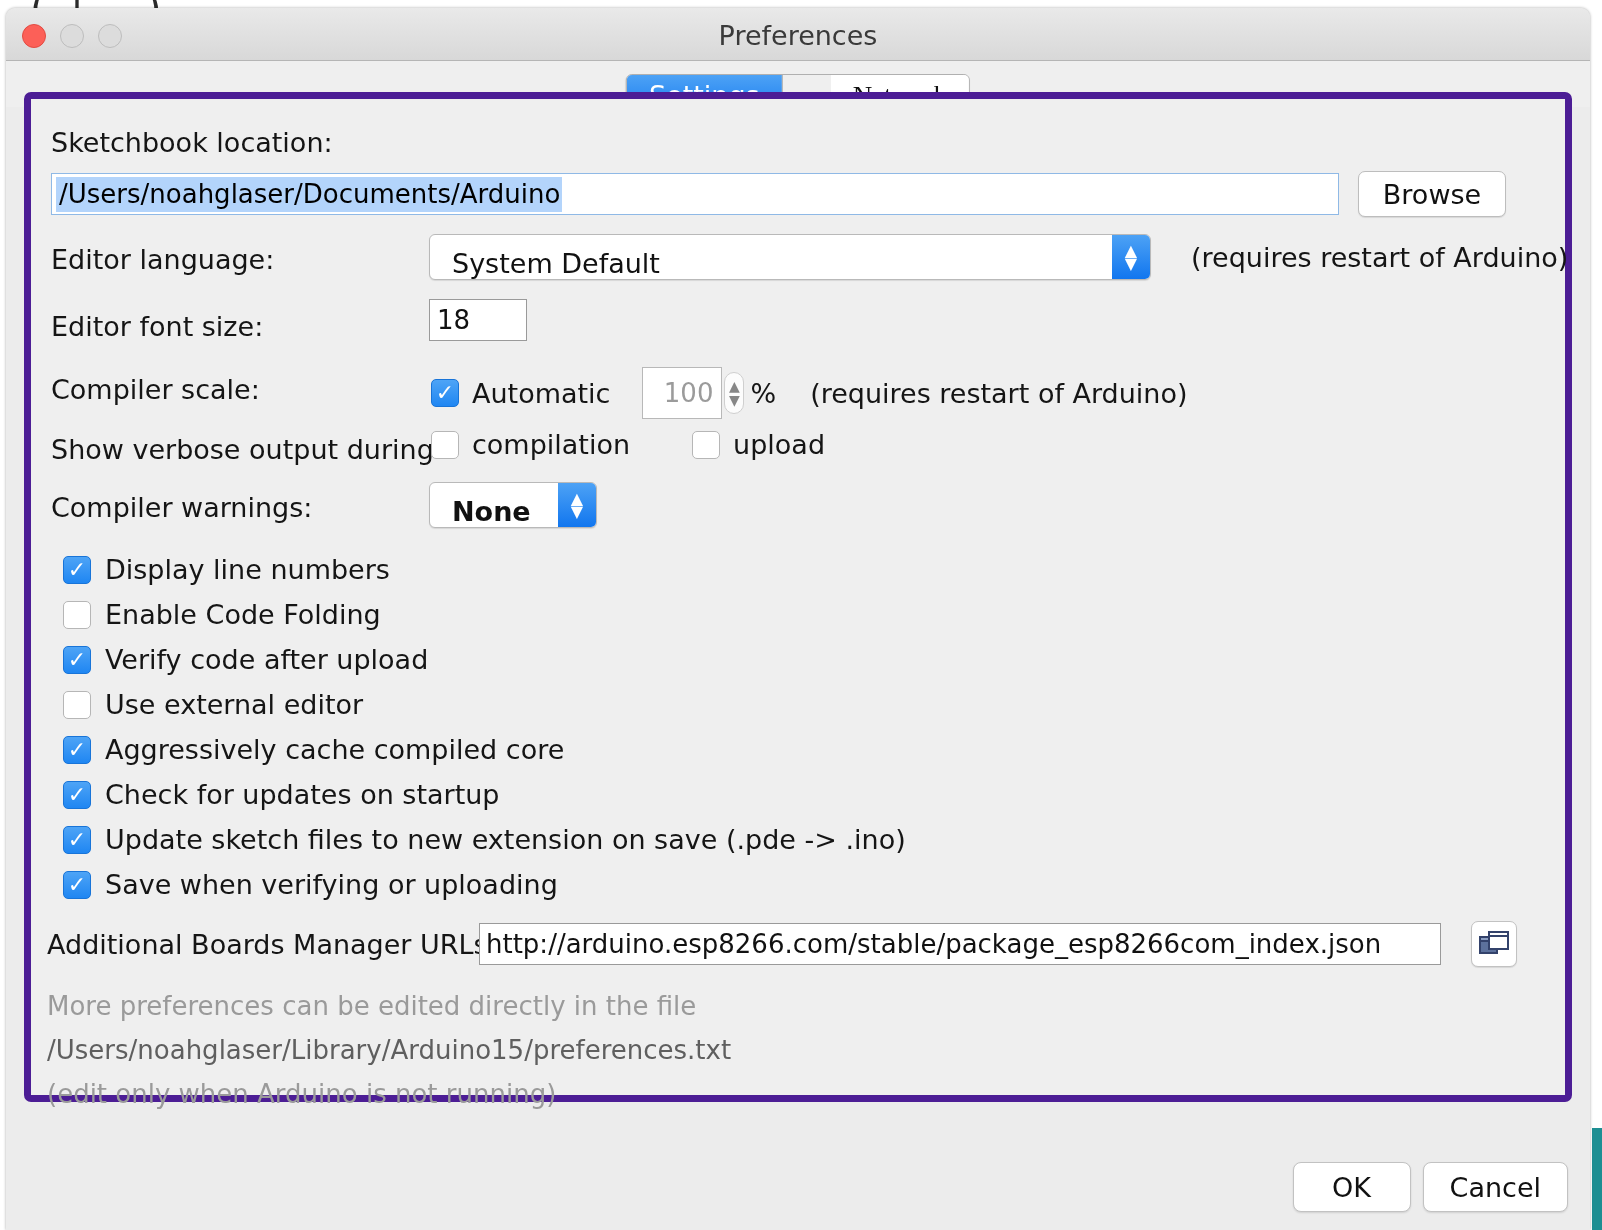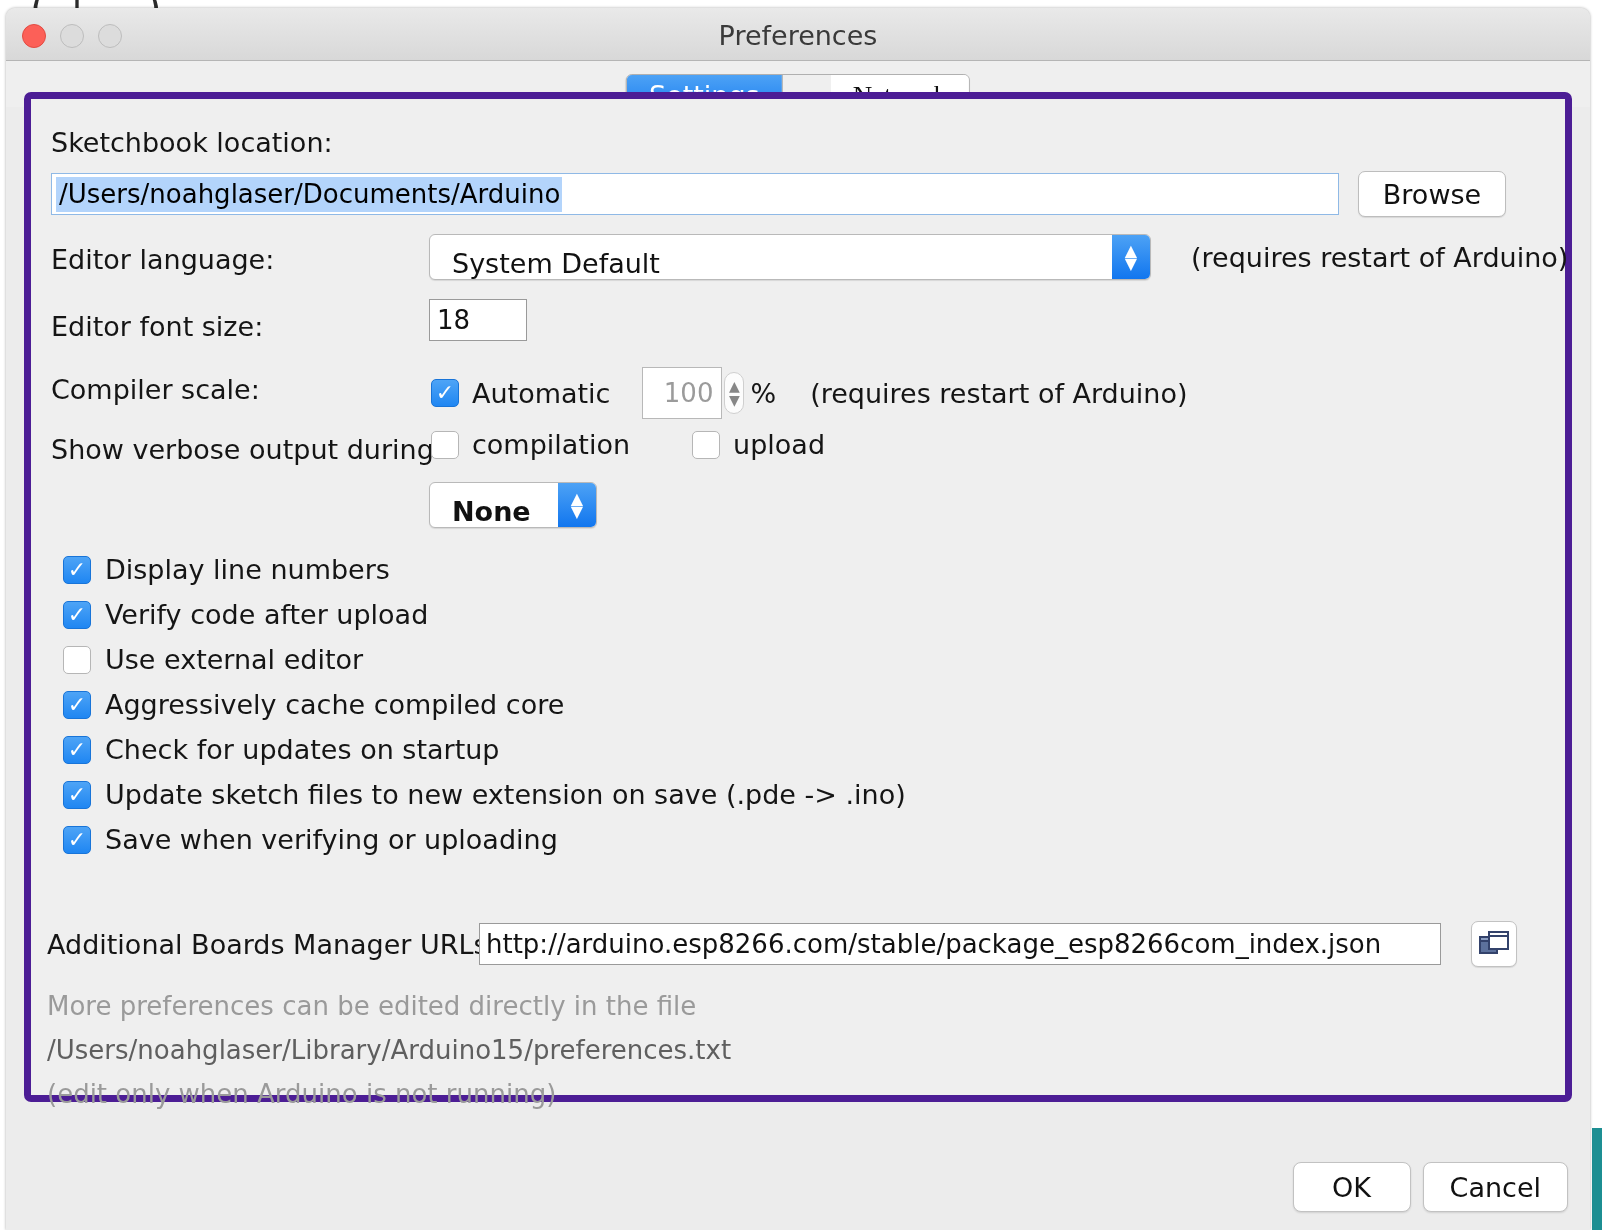--- a/index.html
+++ b/index.html
@@ -458,36 +458,41 @@
 
     <div class="label row" id="verbose-label">Show verbose output during:</div>
     <div class="row" id="verbose-row">
       <div class="checkbox off"></div>
       <div class="cb-label">compilation</div>
       <div class="gap"></div>
       <div class="checkbox off"></div>
       <div class="cb-label">upload</div>
     </div>
 
+    <div class="label row" id="compiler-warn-label">Compiler warnings:</div>
     <div class="row" id="compiler-warn-row">
       <div class="combo" id="compiler-warn-combo">
         <div class="combo-value">None</div>
         <div class="combo-arrows">
           <span>▲</span>
             <span>▼</span>
         </div>
       </div>
     </div>
 
     <div id="checkbox-list">
       <div class="cb-row">
         <div class="checkbox on">
             <span class="tick">✓</span>
           </div>
         <div class="cb-label">Display line numbers</div>
+      </div>
+      <div class="cb-row">
+        <div class="checkbox off"></div>
+        <div class="cb-label">Enable Code Folding</div>
       </div>
       <div class="cb-row">
         <div class="checkbox on">
             <span class="tick">✓</span>
           </div>
         <div class="cb-label">Verify code after upload</div>
       </div>
       <div class="cb-row">
         <div class="checkbox off"></div>
         <div class="cb-label">Use external editor</div>

